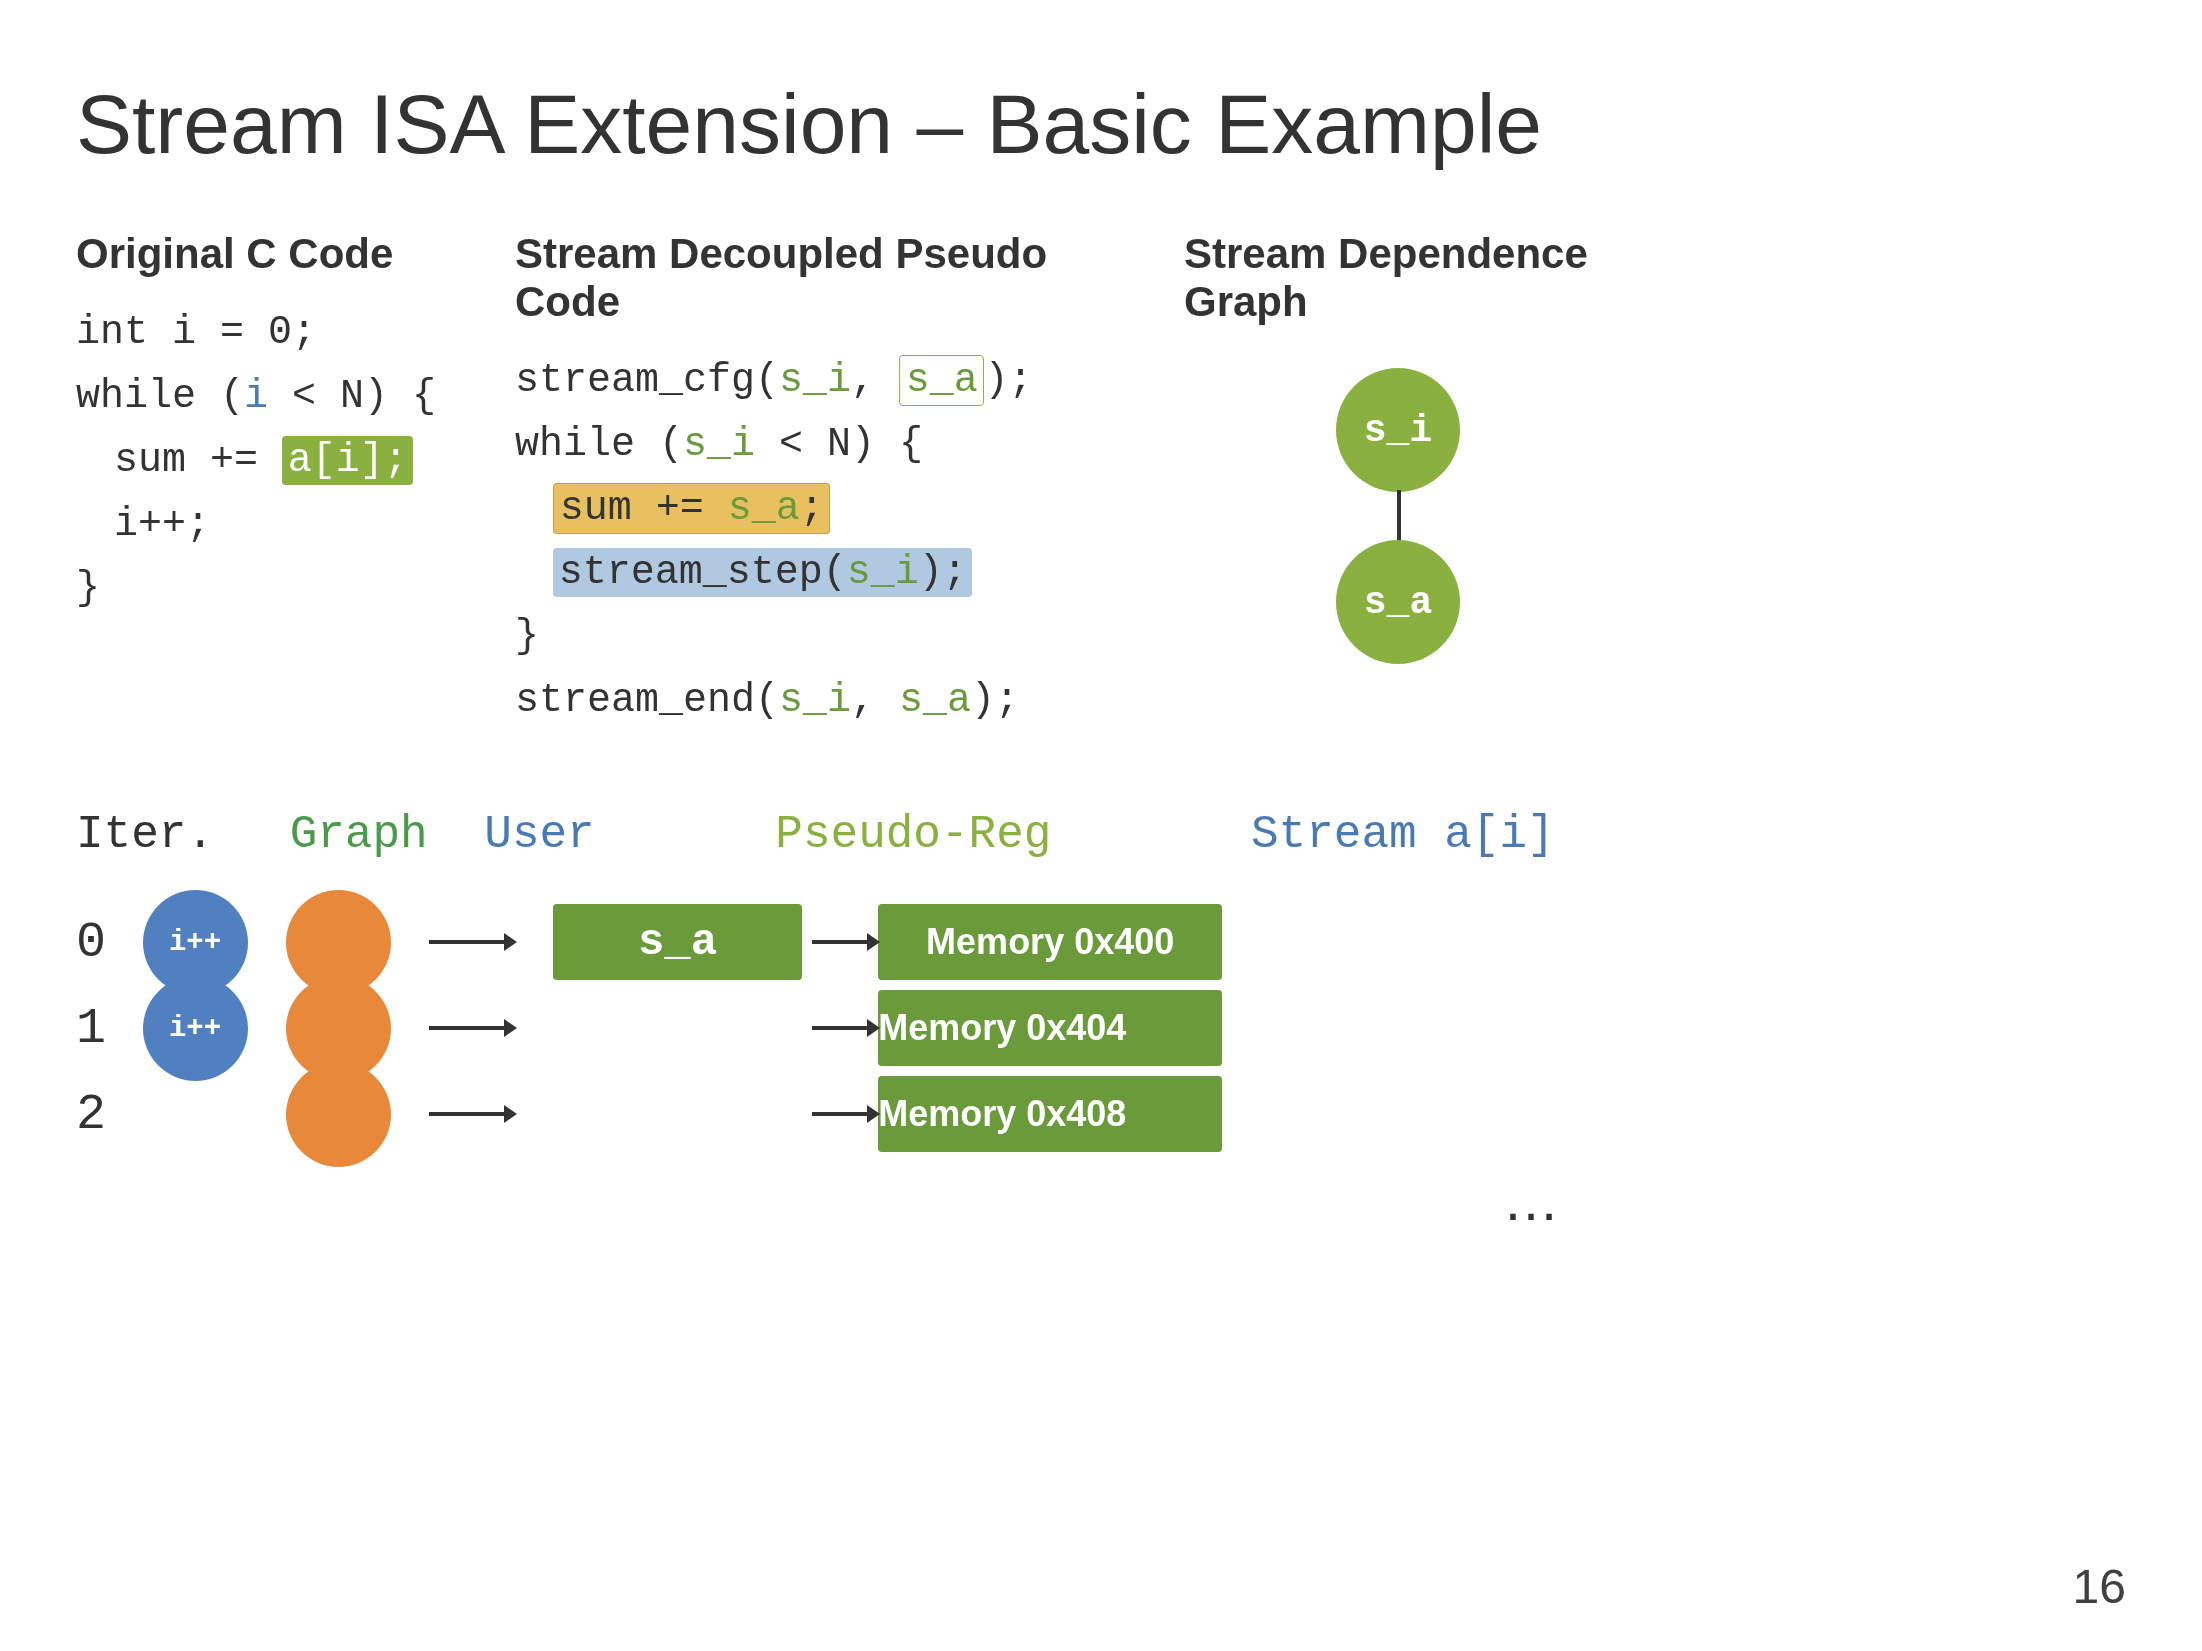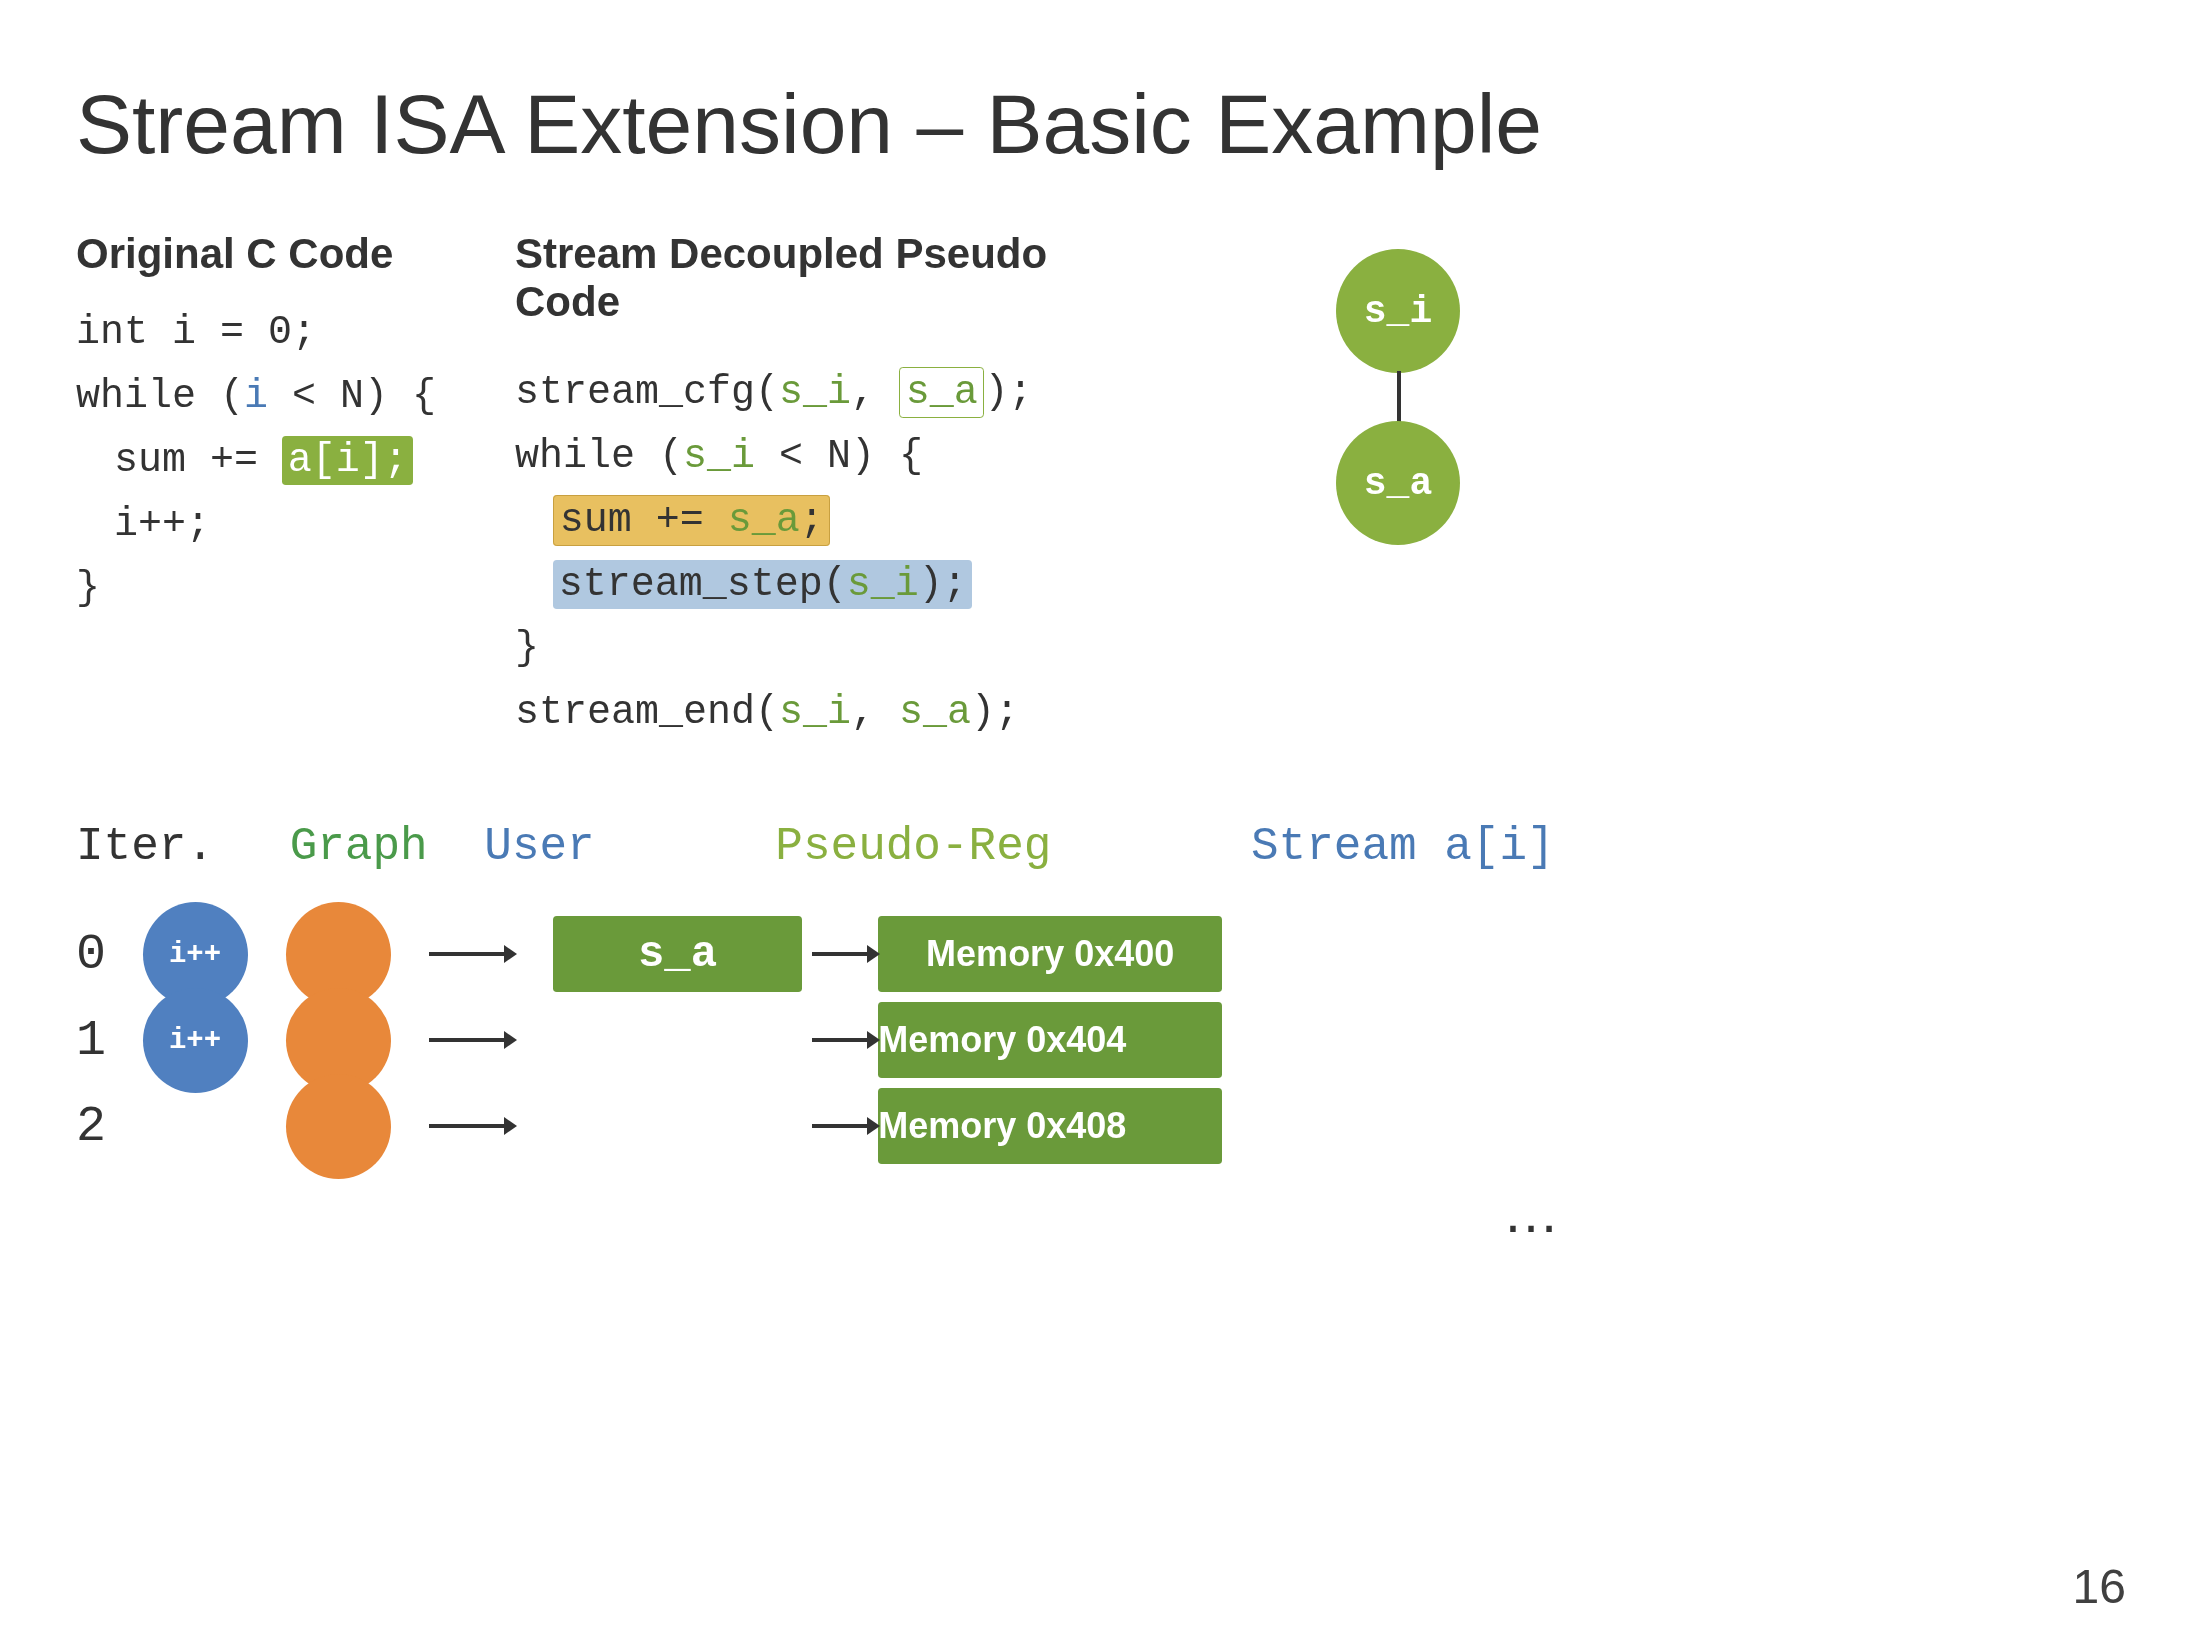--- a/index.html
+++ b/index.html
@@ -39,21 +39,20 @@
     }
 
     .col-original {
       width: 363px;
       margin-right: 76px;
     }
 
     .col-pseudo {
       width: 593px;
       margin-right: 76px;
-      gap: 12px;
     }
 
     .col-graph {
       width: 459px;
     }
 
     .col-header {
       font-size: 42px;
       font-weight: 700;
       color: #333;
@@ -362,20 +361,21 @@
         <span class="code-line">stream_cfg(<span class="color-green">s_i</span>, <span class="highlight-outline-green"><span class="color-green">s_a</span></span>);</span>
         <span class="code-line">while (<span class="color-green">s_i</span> &lt; N) {</span>
         <span class="code-line code-indent1"><span class="highlight-orange-box">sum += <span class="color-green">s_a</span>;</span></span>
         <span class="code-line code-indent1"><span class="highlight-blue-box">stream_step(<span class="color-green">s_i</span>);</span></span>
         <span class="code-line">}</span>
         <span class="code-line">stream_end(<span class="color-green">s_i</span>, <span class="color-green">s_a</span>);</span>
       </div>
     </div>
 
     <div class="column col-graph">
+      <div class="col-header">Stream Dependence Graph</div>
       <div class="graph-area">
         <div class="graph-node node-si">
           <span>s_i</span>
         </div>
         <div class="graph-arrow"></div>
         <div class="graph-node node-sa">
           <span>s_a</span>
         </div>
       </div>
     </div>

